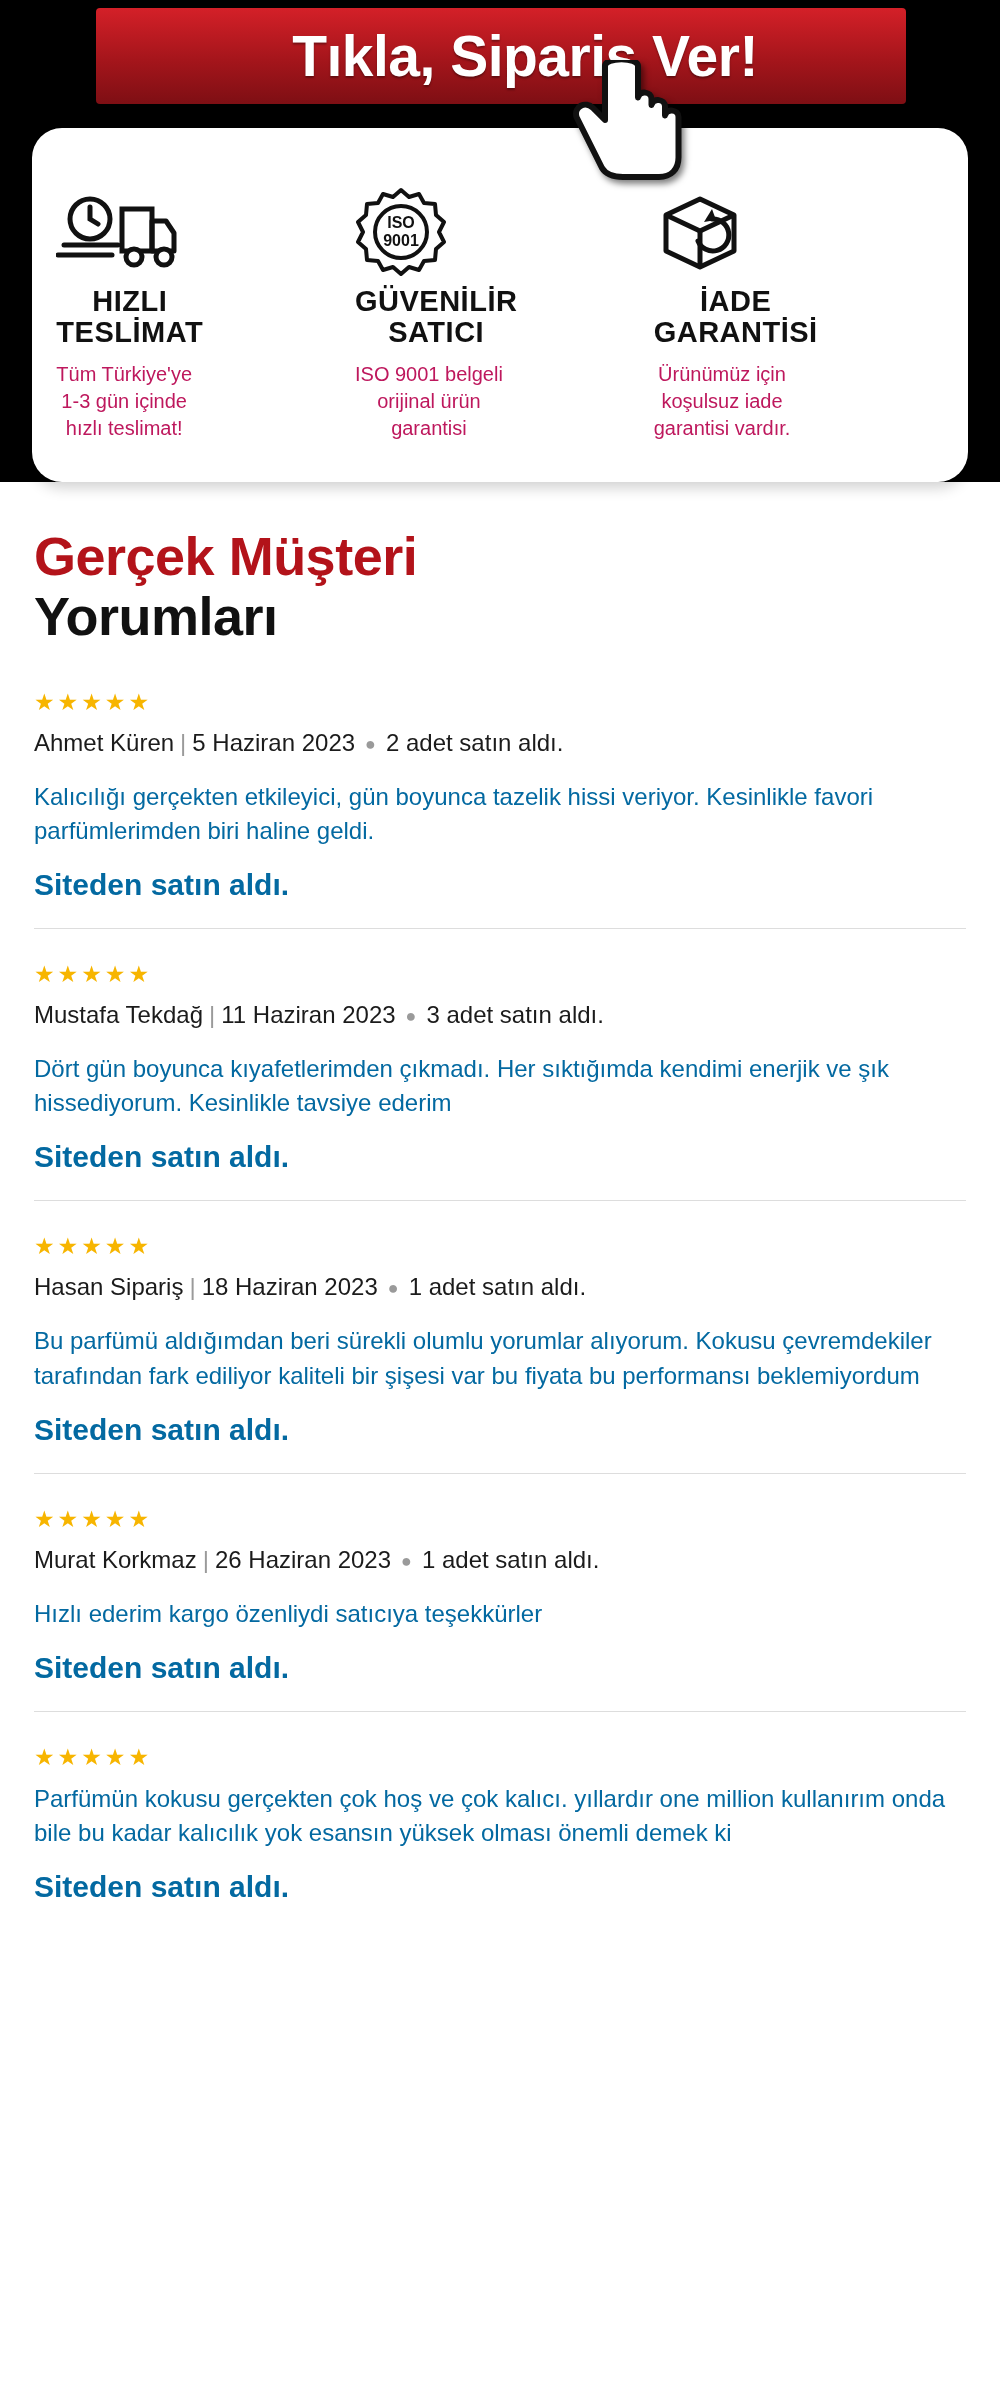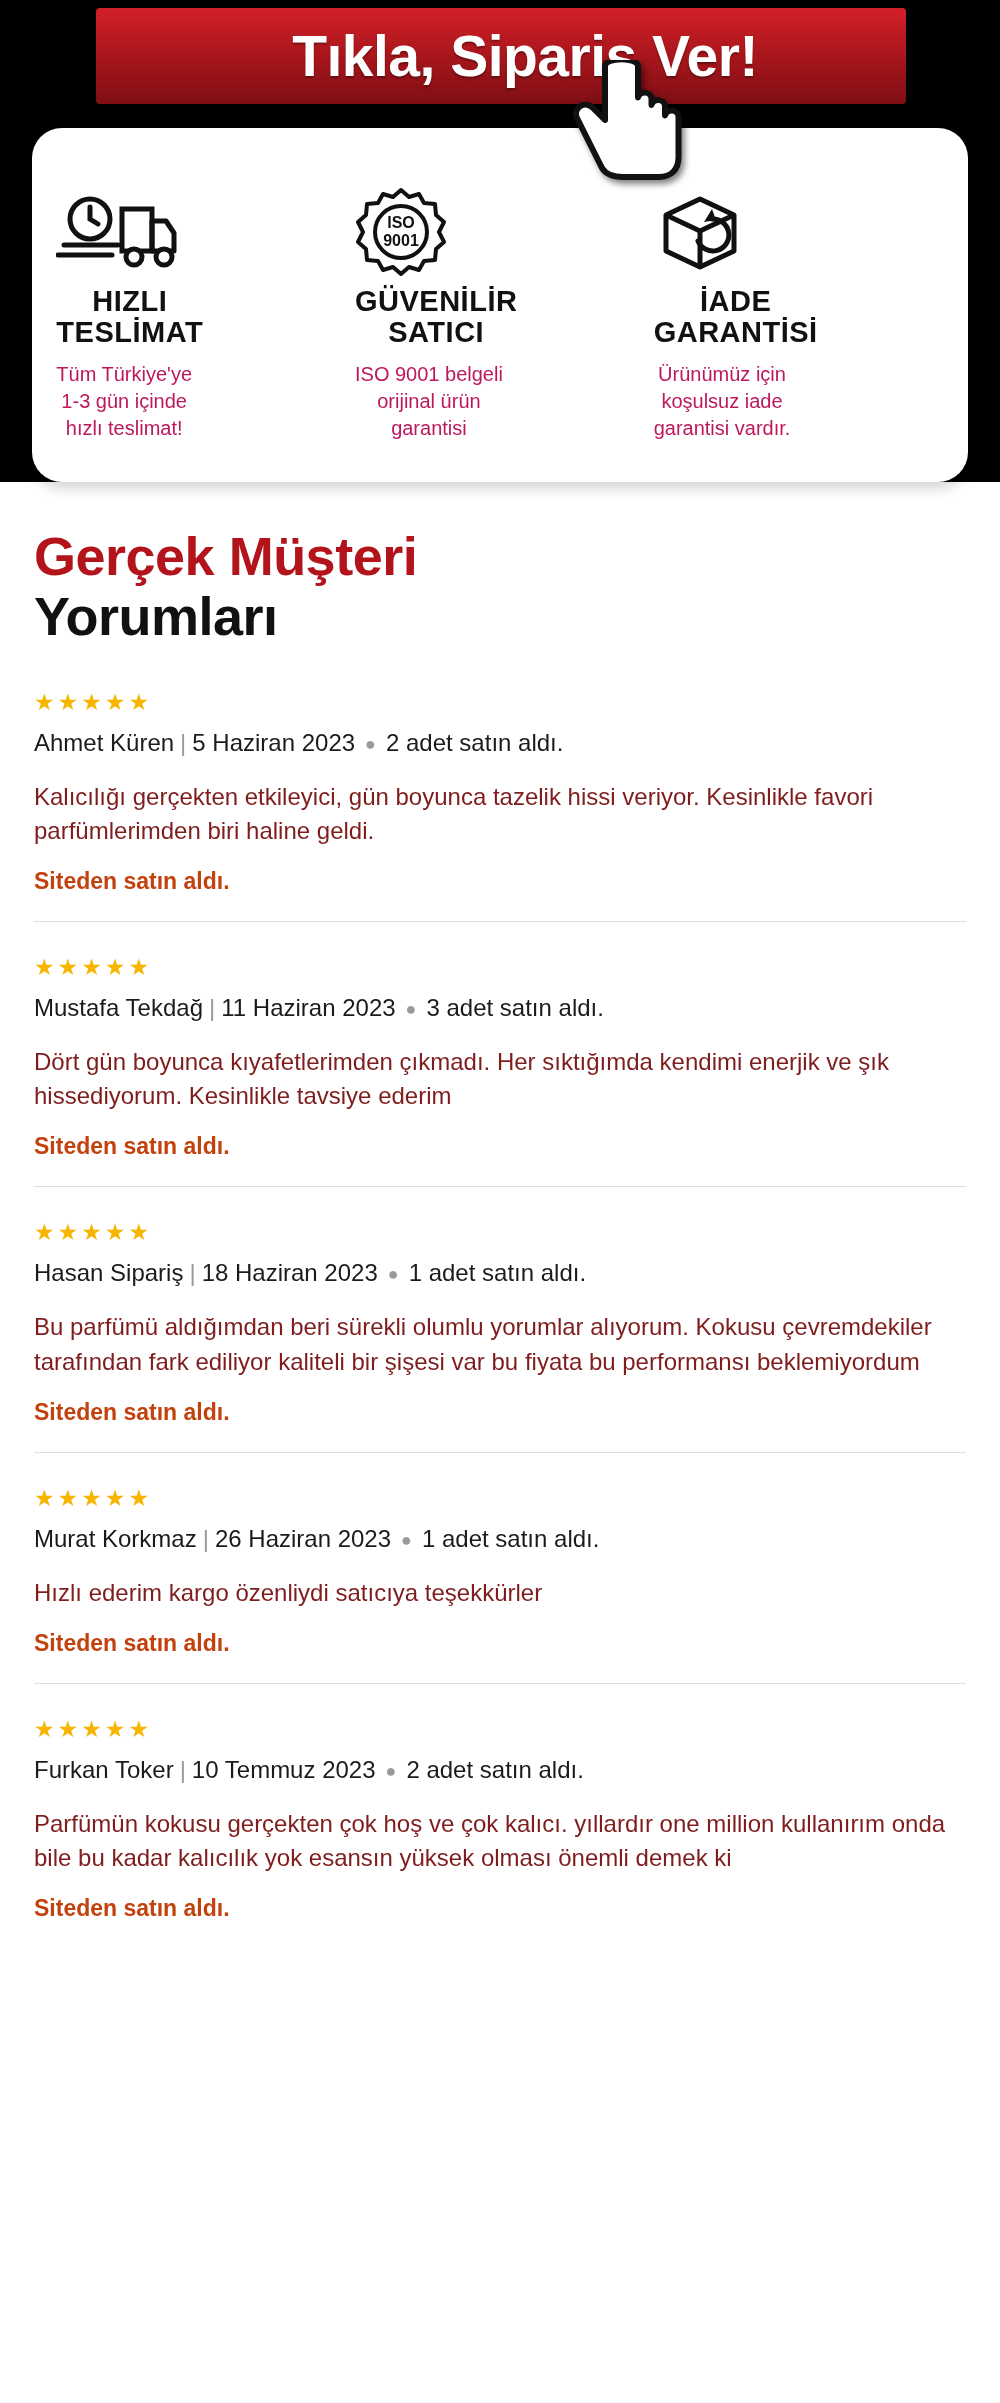--- a/index.html
+++ b/index.html
@@ -129,28 +129,28 @@
   .meta {
     font-size: 24px;
     color: #1b1b1b;
     margin-bottom: 22px;
     line-height: 1.3;
   }
   .meta .sep { color: #9a9a9a; padding: 0 6px; }
   .meta .dot { color: #9a9a9a; padding: 0 10px; font-size: 18px; vertical-align: middle;}
   .body {
     font-size: 24px;
-    color: #7f1d1d;
+    color: #0369a1;
     line-height: 1.42;
     margin-bottom: 20px;
   }
   .badge {
-    font-size: 23px;
-    font-weight: bold;
-    color: #c2410c;
+    font-size: 30px;
+    font-weight: bold;
+    color: #0369a1;
   }
 </style>
 </head>
 <body>
 
 <div class="page">
 
   <div class="top-band">
     <div class="cta-banner">
       <span>Tıkla, Sipariş Ver!</span>
@@ -263,21 +263,18 @@
       <div class="stars">★★★★★</div>
       <div class="meta">
         <span>Murat Korkmaz</span><span class="sep">|</span><span>26 Haziran 2023</span><span class="dot">●</span><span>1 adet satın aldı.</span>
       </div>
       <div class="body">Hızlı ederim kargo özenliydi satıcıya teşekkürler</div>
       <div class="badge">Siteden satın aldı.</div>
     </div>
 
     <div class="review">
       <div class="stars">★★★★★</div>
-      <div class="meta">
-        <span>Furkan Toker</span><span class="sep">|</span><span>10 Temmuz 2023</span><span class="dot">●</span><span>2 adet satın aldı.</span>
-      </div>
       <div class="body">Parfümün kokusu gerçekten çok hoş ve çok kalıcı. yıllardır one million kullanırım onda bile bu kadar kalıcılık yok esansın yüksek olması önemli demek ki</div>
       <div class="badge">Siteden satın aldı.</div>
     </div>
 
   </div>
 </div>
 
 </body></html>

